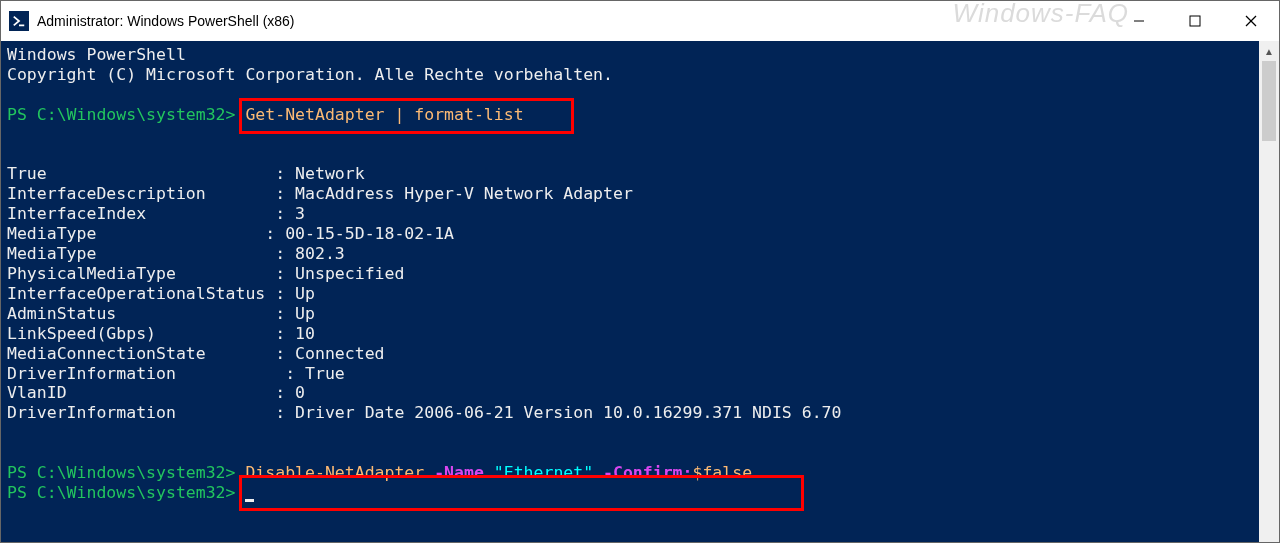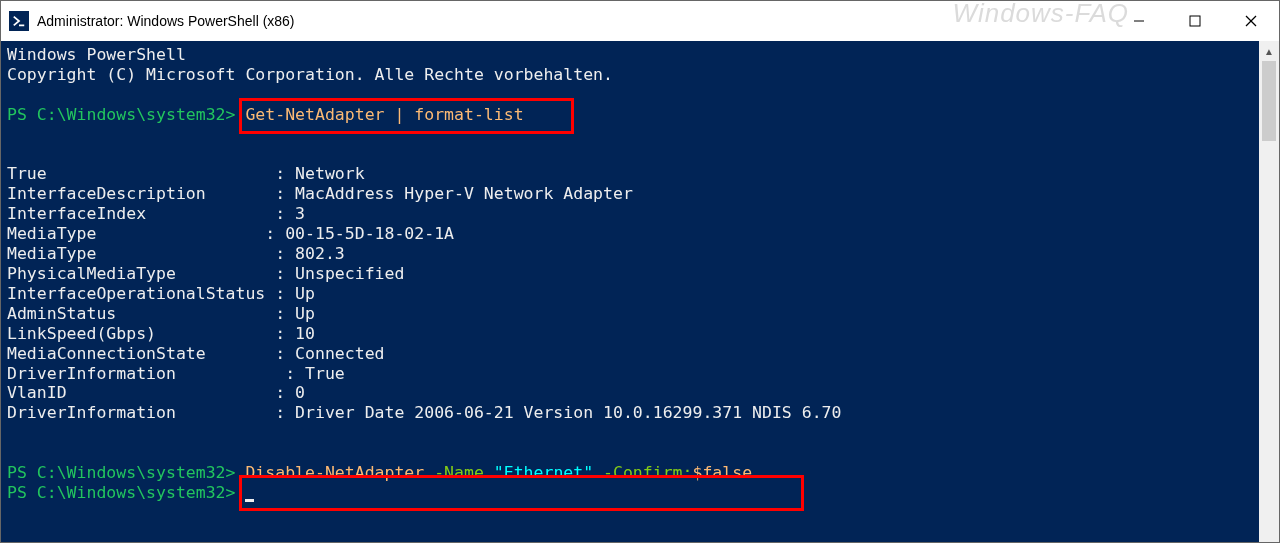--- a/index.html
+++ b/index.html
@@ -99,21 +99,21 @@
     font-size:10px;
   }
   .scroll-thumb {
     width: 14px;
     margin-left:3px;
     height: 80px;
     background: #ccc;
   }
   .prompt { color: #22c55e; text-align: right; }
   .cmd-yellow { color: #fdba74; }
-  .cmd-gray { color: #84cc16; }
+  .cmd-gray { color: #d946ef; font-weight: bold; }
   .cmd-cyan { color: #00ffff; }
   .highlight-box {
     position: absolute;
     border: 3px solid #ff0000;
     pointer-events: none;
   }
   .cursor {
     display:inline-block;
     width:9px;
     height:17px;

